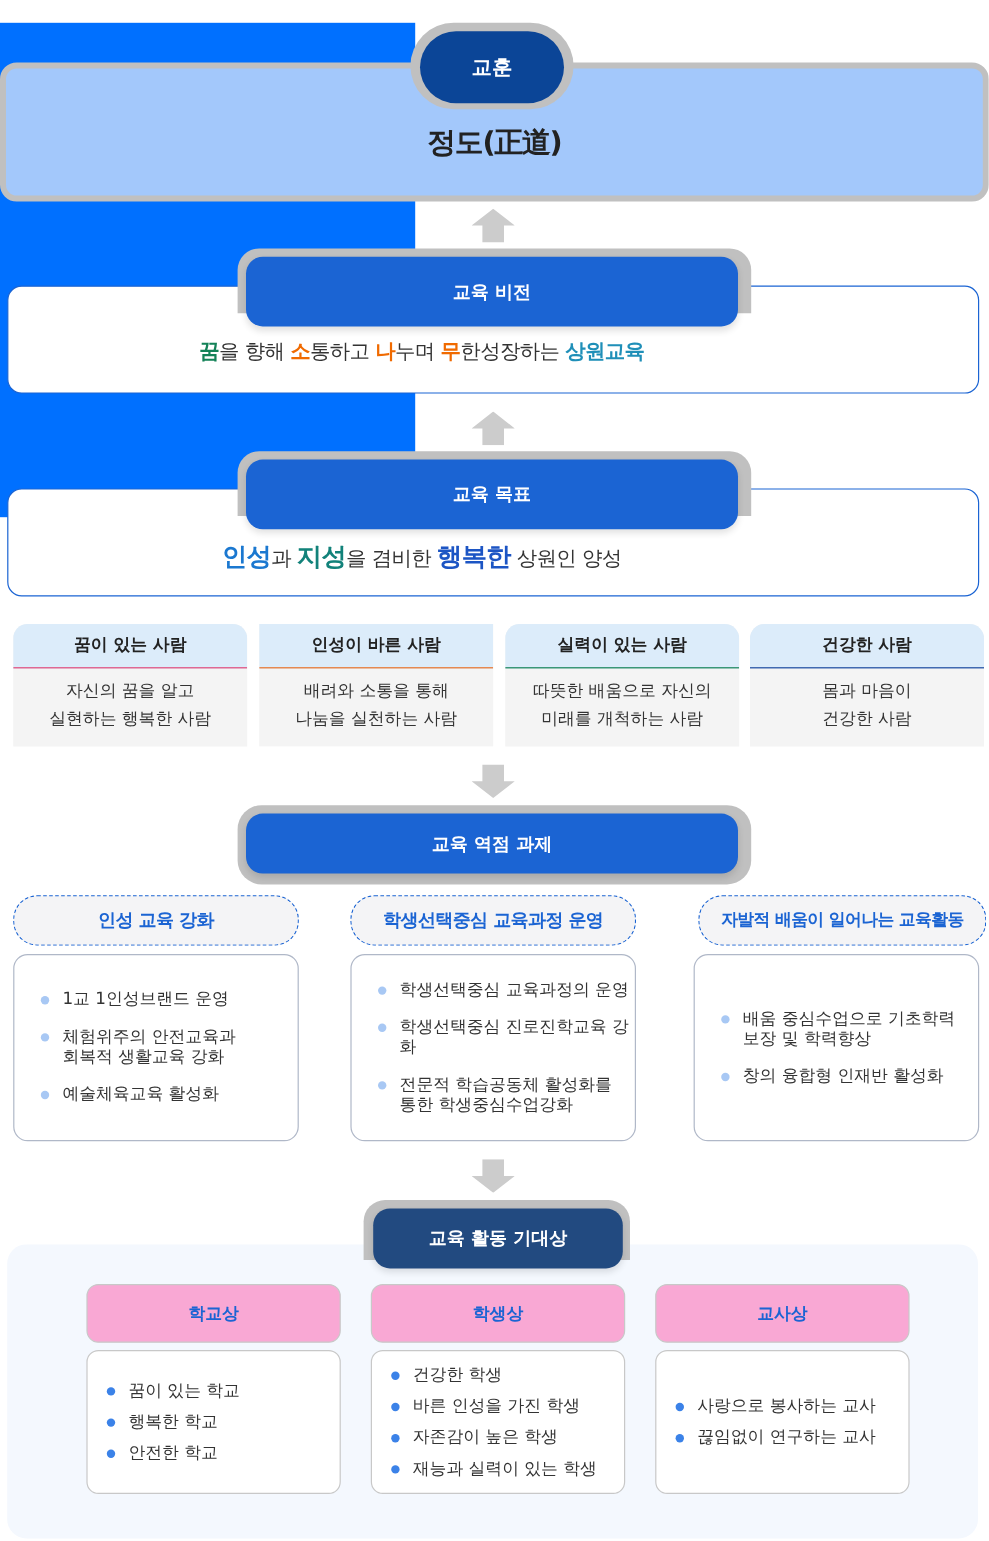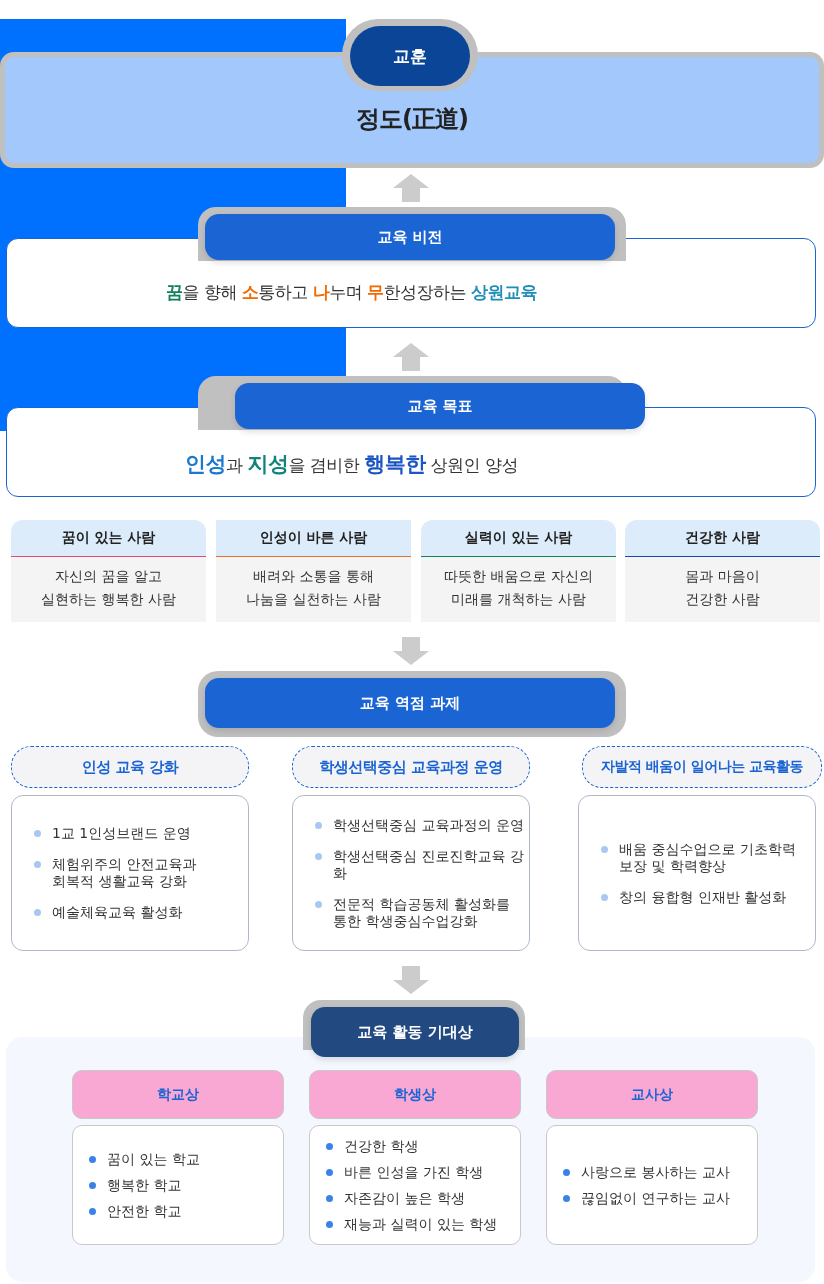--- a/index.html
+++ b/index.html
@@ -14,21 +14,21 @@
   .motto-pill-bg { position: absolute; left: 342px; top: 19px; width: 136px; height: 72px; border-radius: 36px; background: #c0c0c0; }
   .motto-pill { position: absolute; left: 350px; top: 26px; width: 120px; height: 60px; border-radius: 30px; background: #0b4597; color: #fff; font-size: 17px; font-weight: bold; display: flex; align-items: center; justify-content: center; }
 
   
   .arrow { position: absolute; width: 36px; height: 28px; }
   .arrow svg { width: 100%; height: 100%; display: block; }
 
   
   .sec-card { position: absolute; left: 6px; width: 810px; height: 90px; background: #fff; border: 1.5px solid #1b64d3; border-radius: 12px; }
   .sec-tab-bg { position: absolute; left: 198px; width: 428px; height: 54px; border-radius: 18px 18px 0 0; background: #c0c0c0; }
-  .sec-tab { position: absolute; left: 205px; width: 410px; height: 46px; border-radius: 14px; background: #1b64d3; color: #fff; font-size: 15px; font-weight: bold; display: flex; align-items: center; justify-content: center; box-shadow: 0 3px 6px rgba(0,0,0,0.12); }
+  .sec-tab { position: absolute; left: 205px; width: 410px; height: 58px; border-radius: 14px; background: #1b64d3; color: #fff; font-size: 15px; font-weight: bold; display: flex; align-items: center; justify-content: center; box-shadow: 0 3px 6px rgba(0,0,0,0.12); }
   .sec-line { position: absolute; left: 6px; width: 691px; text-align: center; font-size: 17px; color: #333; letter-spacing: -0.5px; }
   .c-green { color: #148258; font-weight: bold; }
   .c-orange { color: #f06a00; font-weight: bold; }
   .c-teal { color: #1f8fb8; font-weight: bold; }
   .c-blue { color: #1b78d0; font-weight: bold; font-size: 21px; }
   .c-dteal { color: #12827a; font-weight: bold; font-size: 21px; }
   .c-navy { color: #1c55c4; font-weight: bold; font-size: 21px; }
 
   
   .person { position: absolute; top: 520px; width: 195px; height: 102px; background: #f4f4f4; border-radius: 12px 12px 0 0; overflow: hidden; }
@@ -74,21 +74,21 @@
 </div>
 
 <div class="arrow" style="left:393px;top:343px;">
   <svg viewBox="0 0 36 28">
       <polygon points="18,0 36,14 27,14 27,28 9,28 9,14 0,14" fill="#cccccc"></polygon>
     </svg>
 </div>
 
 <div class="sec-card" style="top:407px;"></div>
 <div class="sec-tab-bg" style="top:376px;"></div>
-<div class="sec-tab" style="top:383px;margin-left:30px;">교육 목표</div>
+<div class="sec-tab" style="top:383px;">교육 목표</div>
 <div class="sec-line" style="top:450px;">
   <span class="c-blue">인성</span><span>과 </span><span class="c-dteal">지성</span><span>을 겸비한 </span><span class="c-navy">행복한</span><span> 상원인 양성</span>
 </div>
 
 <div class="person" style="left:11px;">
   <div class="person-head" style="border-color:#e0487a;">꿈이 있는 사람</div>
   <div class="person-body">
     <div>자신의 꿈을 알고</div>
     <div>실현하는 행복한 사람</div>
   </div>

